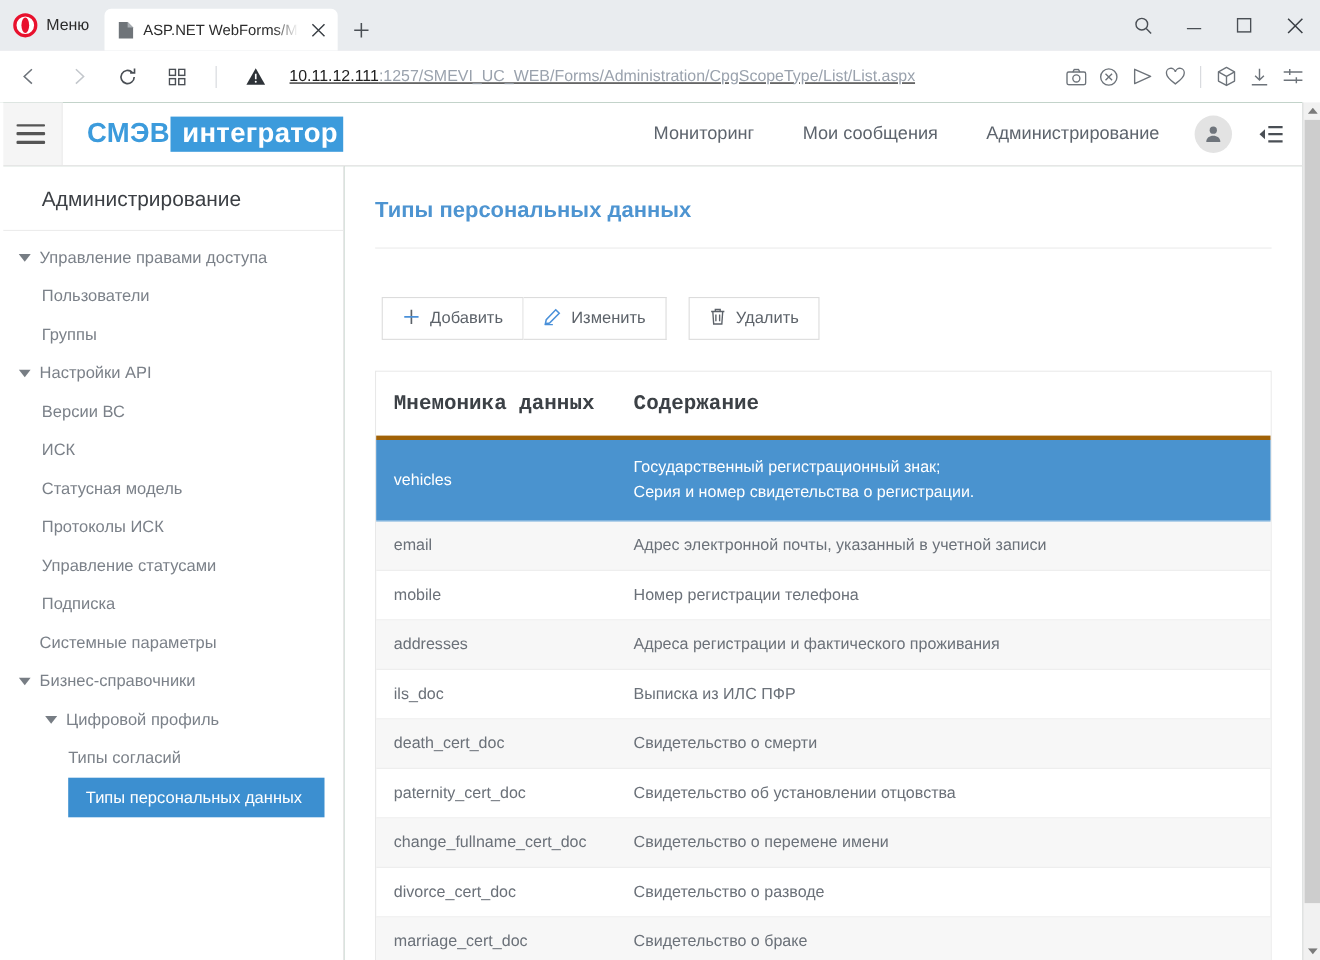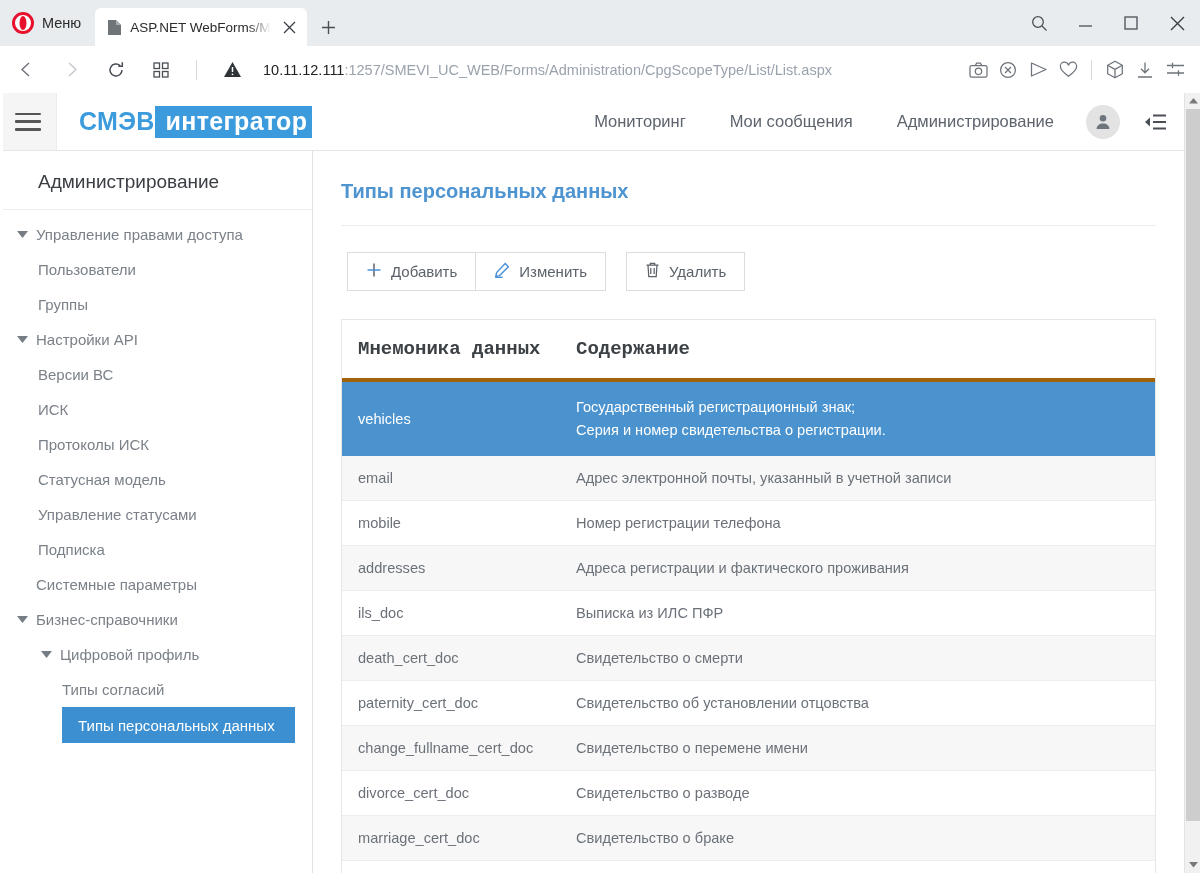--- a/index.html
+++ b/index.html
@@ -59,21 +59,21 @@
   .win-controls {
     position: absolute; right: 0; top: 0; height: 46px;
     display: flex; align-items: center; gap: 0;
   }
   .win-btn { width: 46px; height: 46px; display: flex; align-items: center;
              justify-content: center; }
 
   
   .toolbar {
     height: 47px; background: #ffffff; display: flex; align-items: center;
-    padding: 0 10px 0 8px; gap: 9px; flex: 0 0 47px;
+    padding: 0 10px 0 8px; gap: 9px; flex: 0 0 47px; text-decoration: underline;
   }
   .nav-btn { width: 36px; height: 36px; display: flex; align-items: center;
              justify-content: center; border-radius: 4px; }
   .vdiv { width: 1px; height: 20px; background: #d5d8dc; margin: 0 8px; }
   .addr-wrap { flex: 1 1 auto; display: flex; align-items: center; gap: 12px;
                padding-left: 4px; min-width: 0; }
   .addr-text { font-size: 14.5px; color: #222; white-space: nowrap;
                overflow: hidden; text-overflow: ellipsis; }
   .addr-text .dim { color: #9aa2ad; }
   .addr-icons { display: flex; align-items: center; gap: 0; }
@@ -141,21 +141,21 @@
   
   .content { flex: 1 1 auto; min-width: 0; padding: 0 28px 0 28px; background: #fff; }
   .content-title { font-size: 20px; font-weight: bold; color: #4d94d1;
                    padding: 29px 0 22px 0; border-bottom: 1px solid #ececec; }
   .btnrow { display: flex; align-items: flex-end; gap: 0; padding: 26px 0 0 6px; }
   .tbtn {
     height: 39px; display: inline-flex; align-items: center; gap: 9px;
     padding: 0 18px; border: 1px solid #dcdcdc; background: #ffffff;
     font-size: 15px; color: #5c6269; cursor: pointer;
   }
-  .tbtn + .tbtn { border-left: none; }
+  .tbtn + .tbtn { border-left: none; margin-top: 18px; }
   .tbtn.gap { margin-left: 20px; border-left: 1px solid #dcdcdc; }
 
   .tablewrap { margin-top: 28px; border: 1px solid #e6e6e6; }
   table.grid { width: 100%; border-collapse: collapse; table-layout: fixed; }
   table.grid th {
     text-align: left; font-size: 19px; color: #3c4146; font-weight: bold;
     padding: 18px 0 18px 16px; border-bottom: 4px solid #a16207;
     background: #ffffff;
     font-family: Liberation Mono, monospace;
   }
@@ -397,24 +397,24 @@
                 </span>
               <span>Настройки API</span>
             </div>
             <div class="side-item lvl1">
               <span>Версии ВС</span>
             </div>
             <div class="side-item lvl1">
               <span>ИСК</span>
             </div>
             <div class="side-item lvl1">
+              <span>Статусная модель</span>
+            </div>
+            <div class="side-item lvl1">
               <span>Протоколы ИСК</span>
-            </div>
-            <div class="side-item lvl1">
-              <span>Статусная модель</span>
             </div>
             <div class="side-item lvl1">
               <span>Управление статусами</span>
             </div>
             <div class="side-item lvl1">
               <span>Подписка</span>
             </div>
 
             <div class="side-item lvl0 nocaret">
               <span>Системные параметры</span>

